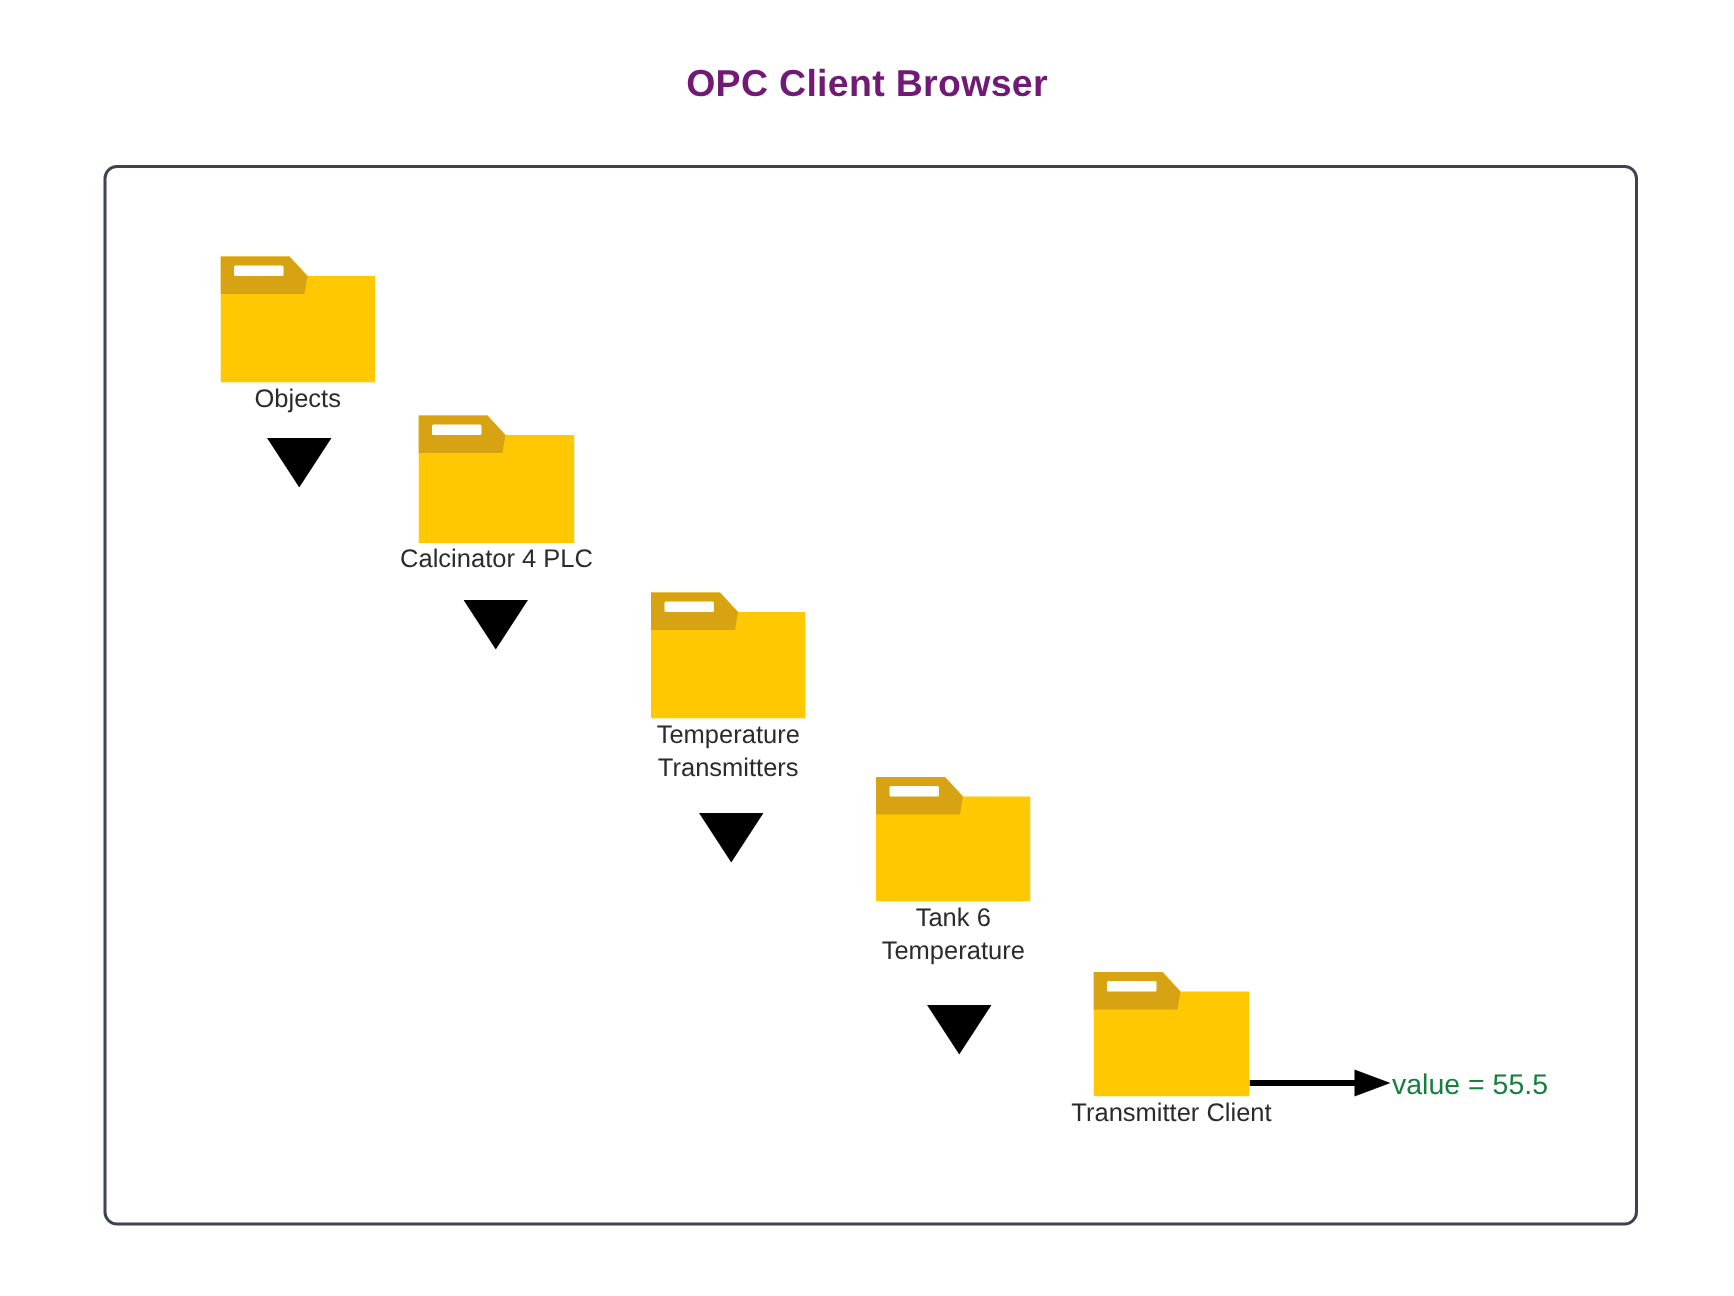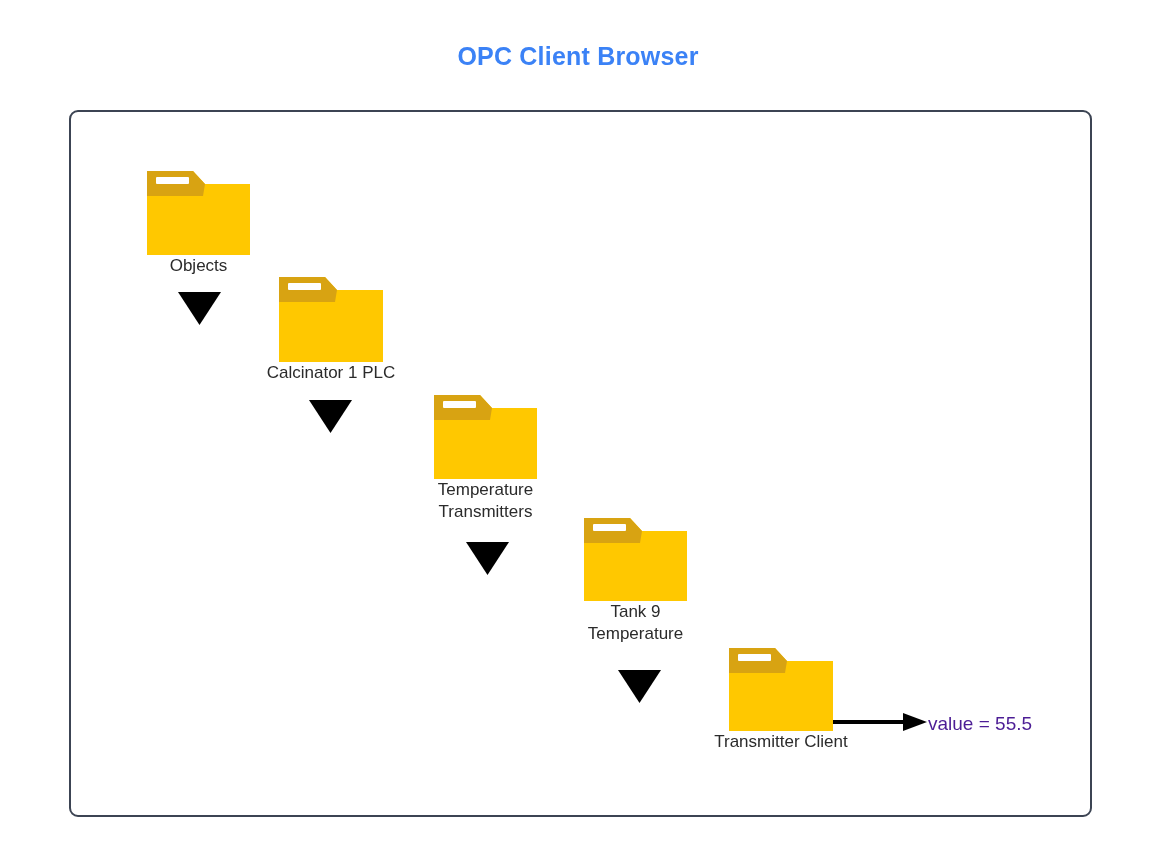--- a/index.html
+++ b/index.html
@@ -71,28 +71,28 @@
 
   
   #value-connector {
     position: absolute;
   }
   #value-connector svg { display: block; }
 
   #value-readout {
     position: absolute;
     font-size: 19px;
-    color: #4c1d95;
+    color: #15803d;
     white-space: nowrap;
   }
 </style>
 </head>
 <body style="background: rgb(255, 255, 255);">
 
-<div id="diagram-title" style="color: #3b82f6;">OPC Client Browser</div>
+<div id="diagram-title" style="color: #701a75;">OPC Client Browser</div>
 
 <div id="browser-panel" style="border-color: rgb(60, 68, 83); background: rgb(255, 255, 255);"></div>
 
 <div class="tree-node" id="node-0" style="left: 147px; top: 168px; width: 103px;">
   <span class="folder-icon" style="margin-left: 0px;">
     <svg width="103" height="87" viewBox="0 0 103 87" xmlns="http://www.w3.org/2000/svg">
       <path d="M0 3 L46 3 L58 16 L103 16 L103 87 L0 87 Z" fill="#ffc800"></path>
       <path d="M0 3 L46 3 L58 16 L56 28 L0 28 Z" fill="#d8a312"></path>
       <rect x="9" y="9" width="33" height="7" rx="1" fill="#ffffff"></rect>
     </svg>
@@ -101,21 +101,21 @@
 </div>
 
 <div class="tree-node" id="node-1" style="left: 241px; top: 274px; width: 180px;">
   <span class="folder-icon" style="margin-left: 38px;">
     <svg width="104" height="88" viewBox="0 0 104 88" xmlns="http://www.w3.org/2000/svg">
       <path d="M0 3 L46 3 L58 16 L104 16 L104 88 L0 88 Z" fill="#ffc800"></path>
       <path d="M0 3 L46 3 L58 16 L56 28 L0 28 Z" fill="#d8a312"></path>
       <rect x="9" y="9" width="33" height="7" rx="1" fill="#ffffff"></rect>
     </svg>
   </span>
-  <div class="node-label">Calcinator 1 PLC</div>
+  <div class="node-label">Calcinator 4 PLC</div>
 </div>
 
 <div class="tree-node" id="node-2" style="left: 405.5px; top: 392px; width: 160px;">
   <span class="folder-icon" style="margin-left: 28.5px;">
     <svg width="103" height="87" viewBox="0 0 103 87" xmlns="http://www.w3.org/2000/svg">
       <path d="M0 3 L46 3 L58 16 L103 16 L103 87 L0 87 Z" fill="#ffc800"></path>
       <path d="M0 3 L46 3 L58 16 L56 28 L0 28 Z" fill="#d8a312"></path>
       <rect x="9" y="9" width="33" height="7" rx="1" fill="#ffffff"></rect>
     </svg>
   </span>
@@ -124,21 +124,21 @@
 </div>
 
 <div class="tree-node" id="node-3" style="left: 555.5px; top: 515px; width: 160px;">
   <span class="folder-icon" style="margin-left: 28.5px;">
     <svg width="103" height="86" viewBox="0 0 103 86" xmlns="http://www.w3.org/2000/svg">
       <path d="M0 3 L46 3 L58 16 L103 16 L103 86 L0 86 Z" fill="#ffc800"></path>
       <path d="M0 3 L46 3 L58 16 L56 28 L0 28 Z" fill="#d8a312"></path>
       <rect x="9" y="9" width="33" height="7" rx="1" fill="#ffffff"></rect>
     </svg>
   </span>
-  <div class="node-label">Tank 9
+  <div class="node-label">Tank 6
 Temperature</div>
 </div>
 
 <div class="tree-node" id="node-4" style="left: 691px; top: 645px; width: 180px;">
   <span class="folder-icon" style="margin-left: 38px;">
     <svg width="104" height="86" viewBox="0 0 104 86" xmlns="http://www.w3.org/2000/svg">
       <path d="M0 3 L46 3 L58 16 L104 16 L104 86 L0 86 Z" fill="#ffc800"></path>
       <path d="M0 3 L46 3 L58 16 L56 28 L0 28 Z" fill="#d8a312"></path>
       <rect x="9" y="9" width="33" height="7" rx="1" fill="#ffffff"></rect>
     </svg>

